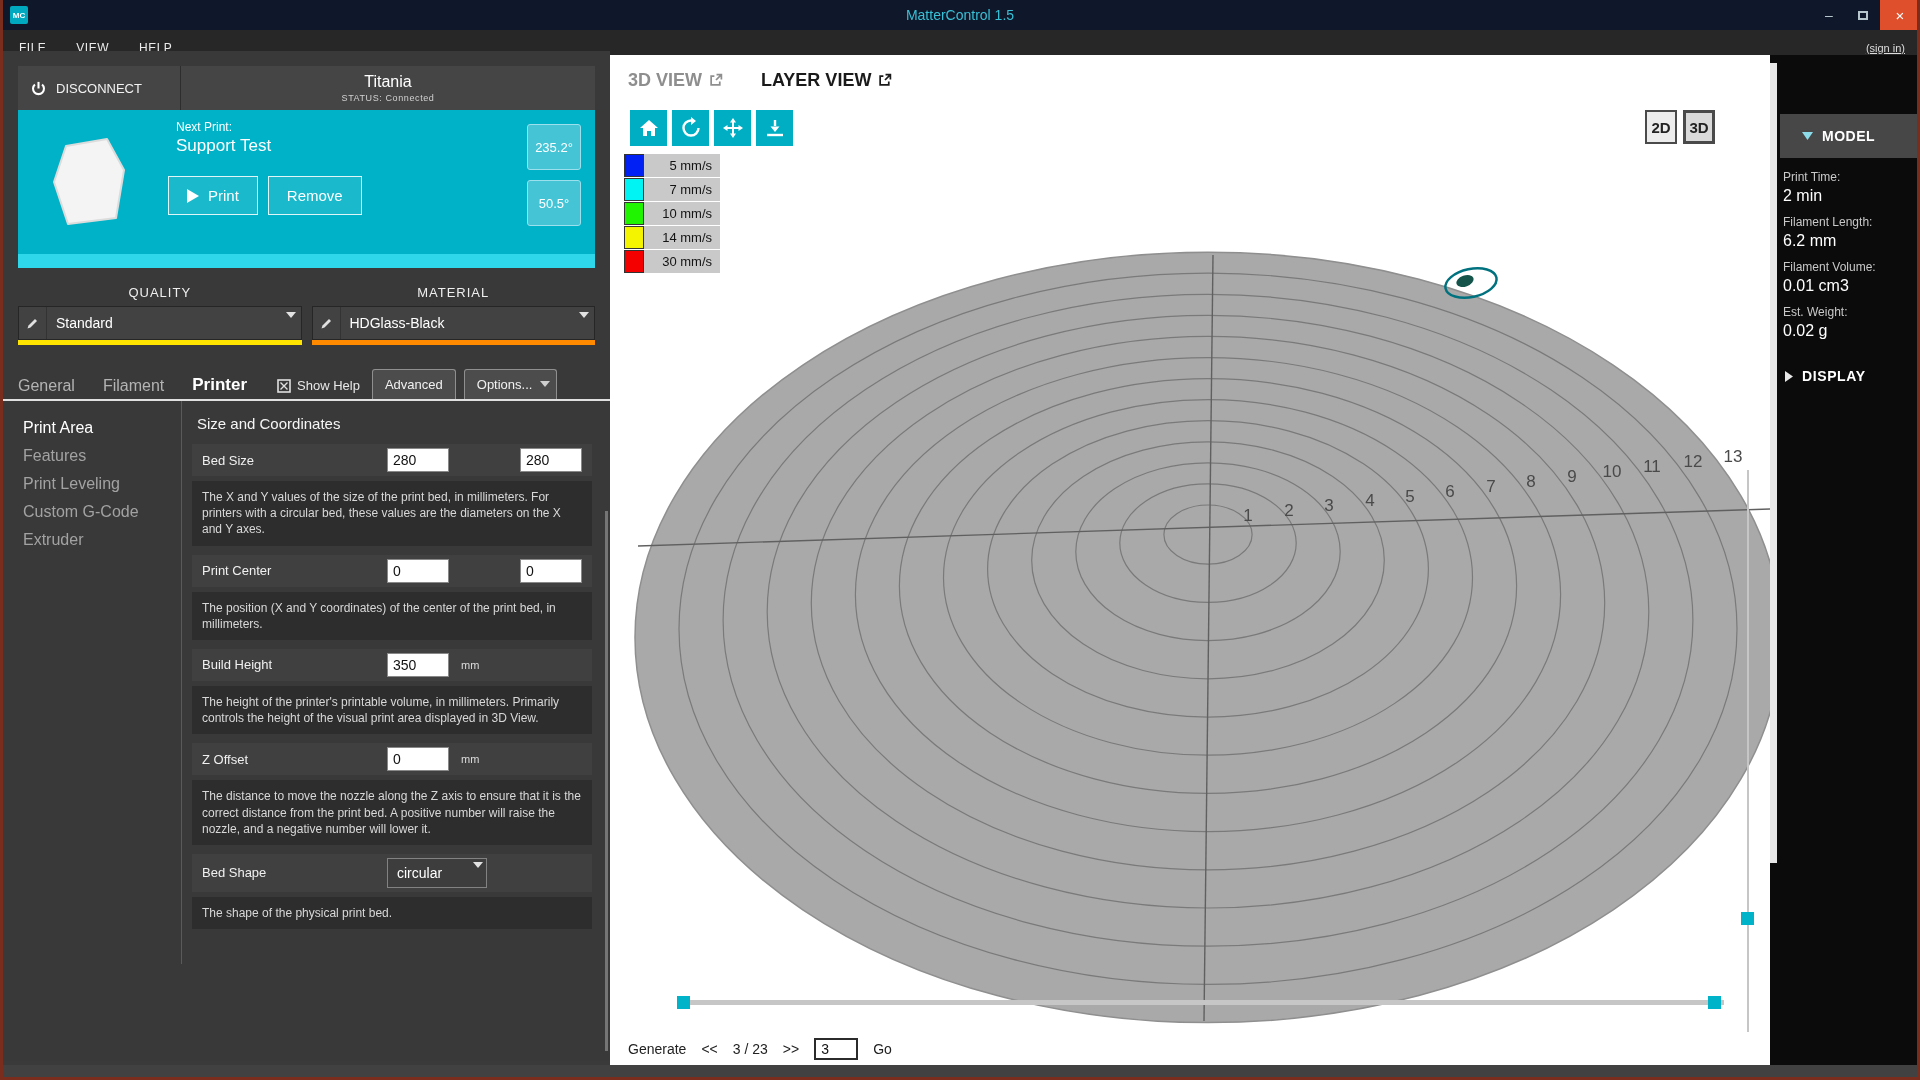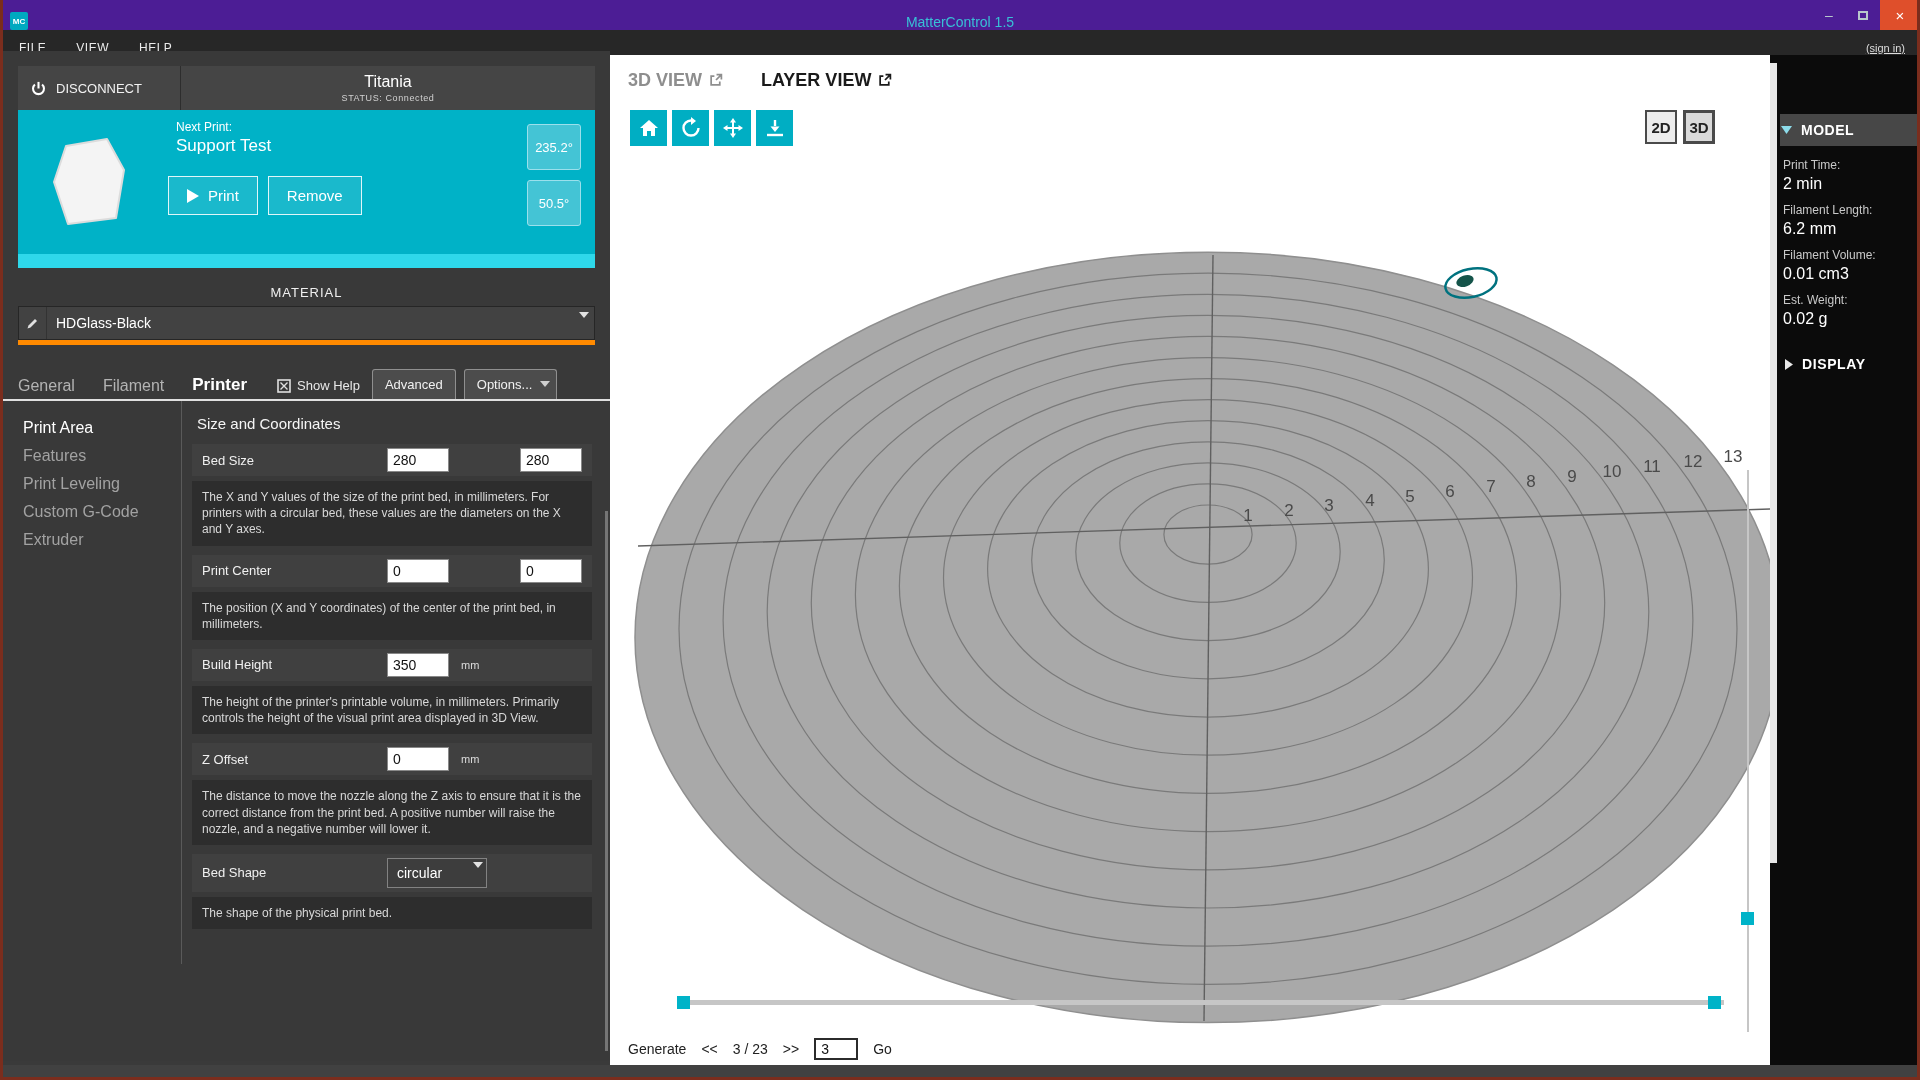--- a/index.html
+++ b/index.html
@@ -4,21 +4,21 @@
 <style>
   * { margin:0; padding:0; box-sizing:border-box; }
   html,body { width:1920px; height:1080px; }
   body { position:relative; overflow:hidden; background:#3a3a3a; color:#fff;
          font-family:"Liberation Sans", sans-serif; }
 
   
   .edge-left,.edge-right { position:absolute; top:0; bottom:0; width:3px; background:#7b2d1d; z-index:60; }
   .edge-left{left:0;} .edge-right{right:0;}
   .edge-bottom { position:absolute; left:0; right:0; bottom:0; height:3px; background:#7b2d1d; z-index:60; }
-  .titlebar { position:absolute; left:0; top:0; width:1920px; height:30px; background:#4c1d95; display:flex; align-items:flex-end; }
+  .titlebar { position:absolute; left:0; top:0; width:1920px; height:30px; background:#0f172a; display:flex; align-items:center; }
   .app-icon { width:18px; height:18px; background:#00a9c0; border-radius:2px; margin-left:10px; z-index:2;
               font-size:8px; font-weight:bold; display:flex; align-items:center; justify-content:center; }
   .title-text { position:absolute; left:0; right:0; text-align:center; color:#38c0d6; font-size:14px; }
   .win-btns { margin-left:auto; display:flex; height:100%; z-index:2; }
   .win-btn { width:34px; display:flex; align-items:center; justify-content:center; color:#b7c6cc; font-size:14px; }
   .max-glyph { width:10px; height:9px; border:2px solid #b7c6cc; }
   .win-close { width:40px; background:#df4f2b; color:#fff; font-size:15px; }
 
   .menubar { position:absolute; left:3px; top:30px; width:1914px; height:35px; background:#272727;
              display:flex; align-items:center; gap:30px; padding:0 12px 0 16px; }
@@ -117,22 +117,22 @@
   .v-slider-track { position:absolute; left:1137px; top:365px; width:2px; height:565px; background:#c6c6c6; }
   .v-handle { position:absolute; left:1131px; top:807px; width:13px; height:13px; background:#00b3c8; }
   .layer-bar { height:33px; background:#fff; display:flex; align-items:center; gap:15px; padding-left:18px;
                font-size:14px; color:#222; }
   .layer-input { width:44px; height:22px; border:2px solid #2b2b2b; font-size:14px; padding:0 5px; color:#111;
                  font-family:"Liberation Sans", sans-serif; }
 
   
   .right-panel { position:absolute; left:1770px; top:55px; width:147px; height:1010px; background:#0b0b0b; }
   .rp-scroll { position:absolute; left:0; top:8px; width:7px; height:800px; background:#e8e8e8; }
-  .model-bar { margin:59px 0 0 10px; height:32px; background:#474747; display:flex; align-items:center; gap:9px;
-               padding-left:1px; font-size:14px; font-weight:bold; letter-spacing:.5px; }
+  .model-bar { margin:59px 0 0 10px; height:44px; background:#474747; display:flex; align-items:center; gap:9px;
+               padding-left:22px; font-size:14px; font-weight:bold; letter-spacing:.5px; }
   .rp-stats { padding-left:13px; margin-top:12px; }
   .stat-label { font-size:12px; color:#c9c9c9; margin-top:10px; }
   .stat-value { font-size:16px; color:#fff; margin-top:3px; }
   .display-row { display:flex; align-items:center; gap:9px; padding-left:15px; margin-top:28px;
                  font-size:14px; font-weight:bold; letter-spacing:.6px; }
 
   .bottom-strip { position:absolute; left:3px; top:1065px; width:1914px; height:15px; background:#414141; }
 </style>
 </head>
 <body>
@@ -195,20 +195,33 @@
       <span>235.2°</span>
     </div>
     <div class="temp temp-bed">
       <span>50.5°</span>
     </div>
     <div class="progress"></div>
   </div>
 
 
   <div class="presets">
+    <div class="preset-col">
+      <div class="preset-head">QUALITY</div>
+      <div class="preset-select">
+        <span class="pencil-btn">
+          <svg width="13" height="13" viewBox="0 0 13 13">
+            <polygon points="1.5,11.5 2.5,8.5 9,2 11,4 4.5,10.5" fill="#e0e0e0"></polygon>
+          </svg>
+        </span>
+        <span class="preset-value">Standard</span>
+        <span class="caret preset-caret"></span>
+      </div>
+      <div class="preset-underline" style="background-color: rgb(255, 228, 0);"></div>
+    </div>
     <div class="preset-col">
       <div class="preset-head">MATERIAL</div>
       <div class="preset-select">
         <span class="pencil-btn">
           <svg width="13" height="13" viewBox="0 0 13 13">
             <polygon points="1.5,11.5 2.5,8.5 9,2 11,4 4.5,10.5" fill="#e0e0e0"></polygon>
           </svg>
         </span>
         <span class="preset-value">HDGlass-Black</span>
         <span class="caret preset-caret"></span>
@@ -375,20 +388,42 @@
           <polygon points="11,15 6.5,9.5 15.5,9.5" fill="#fff"></polygon>
         </svg>
       </div>
     </div>
 
     <div class="dim-btns">
       <div class="dim-btn">2D</div>
       <div class="dim-btn active">3D</div>
     </div>
 
+    <div class="legend">
+      <div class="legend-row">
+        <span class="legend-swatch" style="background-color: rgb(0, 32, 244);"></span>
+        <span class="legend-label">5 mm/s</span>
+      </div>
+      <div class="legend-row">
+        <span class="legend-swatch" style="background-color: rgb(0, 244, 244);"></span>
+        <span class="legend-label">7 mm/s</span>
+      </div>
+      <div class="legend-row">
+        <span class="legend-swatch" style="background-color: rgb(32, 244, 0);"></span>
+        <span class="legend-label">10 mm/s</span>
+      </div>
+      <div class="legend-row">
+        <span class="legend-swatch" style="background-color: rgb(244, 244, 0);"></span>
+        <span class="legend-label">14 mm/s</span>
+      </div>
+      <div class="legend-row">
+        <span class="legend-swatch" style="background-color: rgb(244, 0, 0);"></span>
+        <span class="legend-label">30 mm/s</span>
+      </div>
+    </div>
 
     <div class="h-slider-track"></div>
     <div class="h-handle left"></div>
     <div class="h-handle right"></div>
     <div class="v-slider-track"></div>
     <div class="v-handle"></div>
   </div>
 
   <div class="layer-bar">
     <span>Generate</span>

